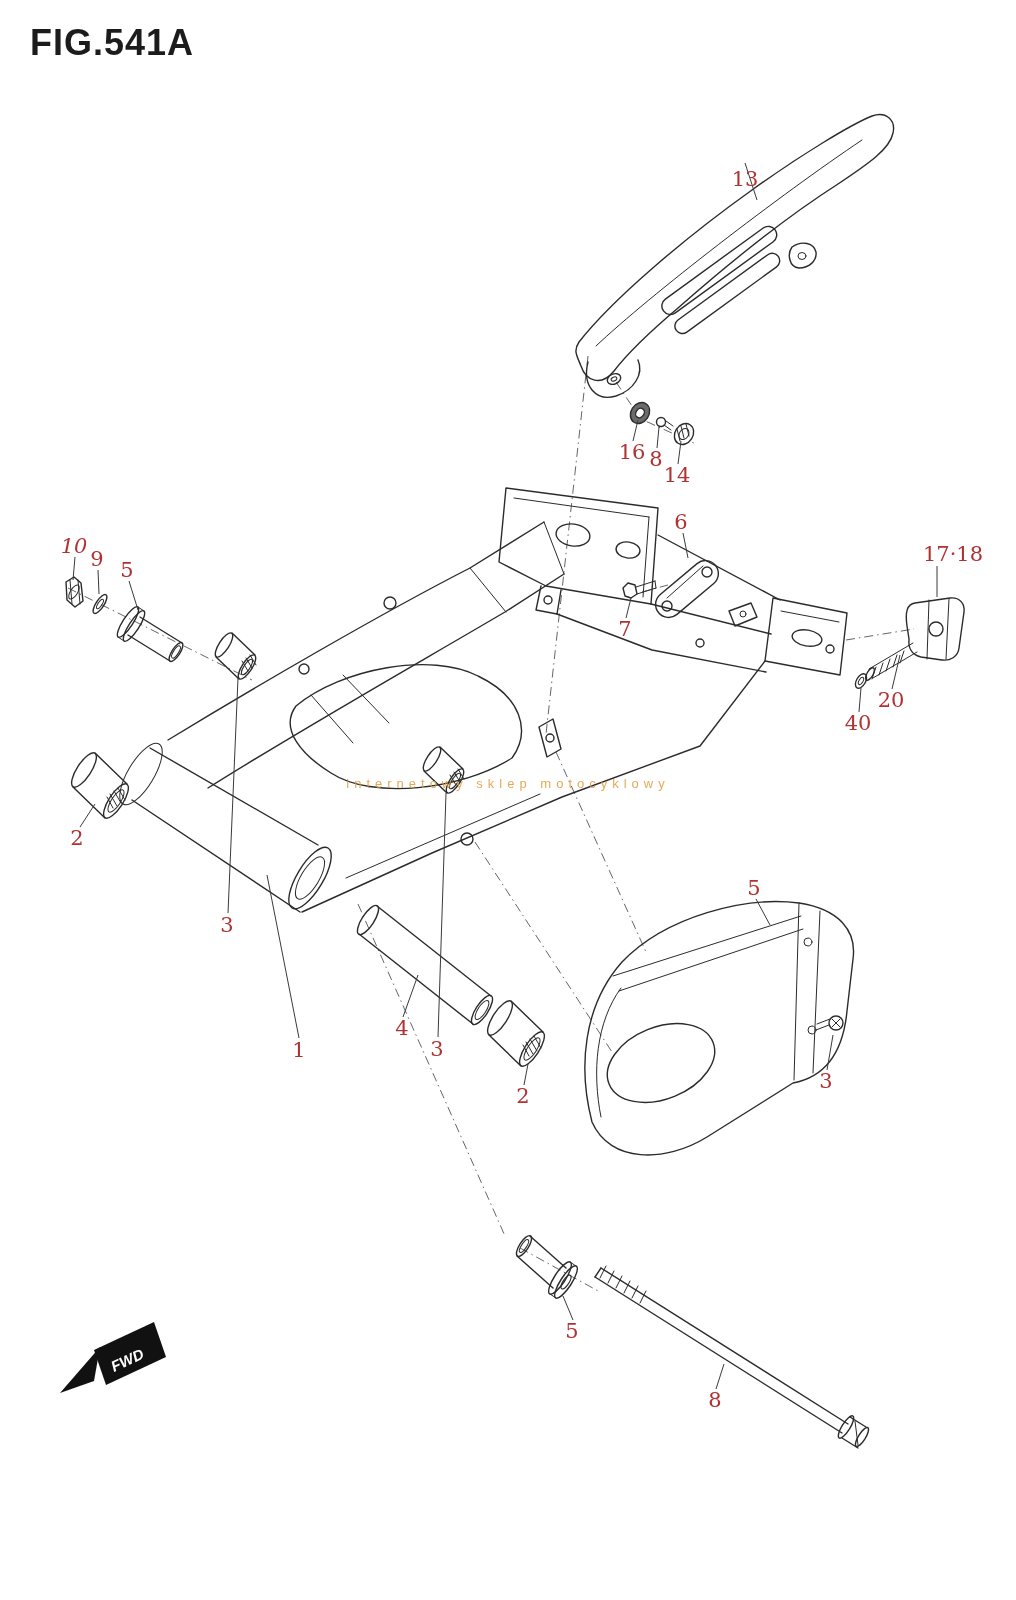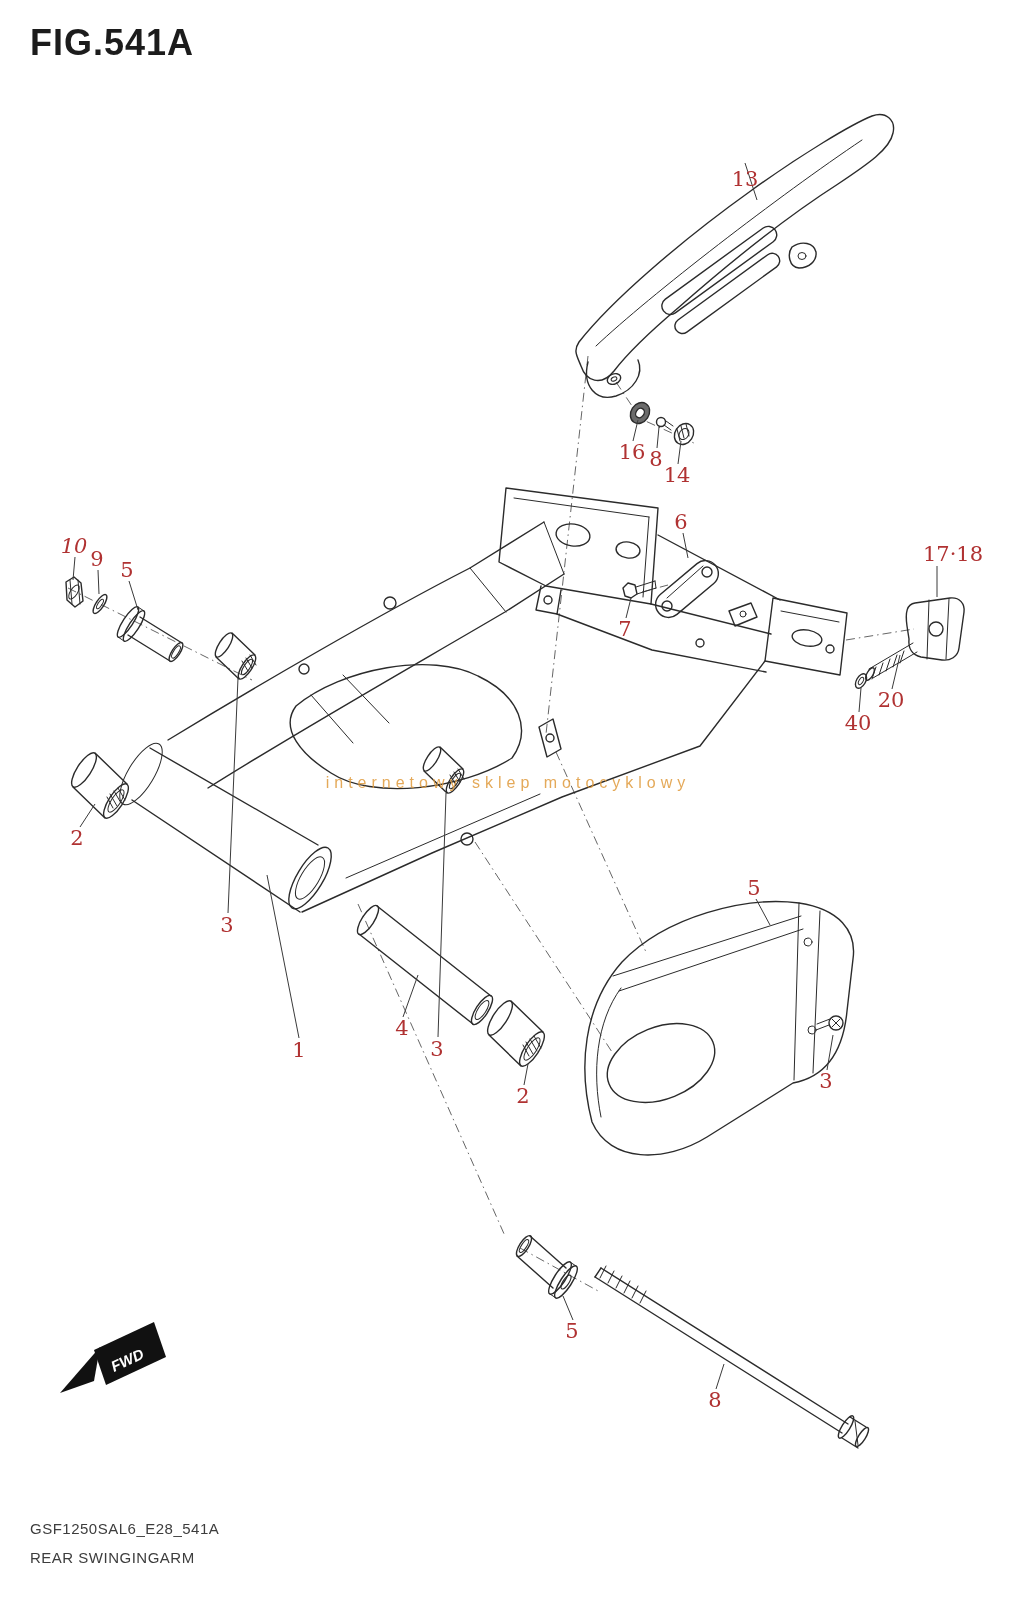--- a/index.html
+++ b/index.html
@@ -24,21 +24,21 @@
   }
   #watermark {
     position:absolute; left:508px; top:782px; transform:translate(-50%,-50%);
     text-align:center; pointer-events:none;
   }
   #watermark .wm-main {
     font-size:44px; font-weight:bold; font-style:italic; letter-spacing:2px;
     color:var(--wm-color,#a8adb3); opacity:0.55; white-space:nowrap;
   }
   #watermark .wm-sub {
-    margin-top:2px; font-size:16px; letter-spacing:5px;
+    margin-top:2px; font-size:13px; letter-spacing:5px;
     color:var(--wm-accent,#e09b3d); opacity:0.85; white-space:nowrap;
   }
   #footer { position:absolute; left:30px; top:1520px; color:#3d3d3d; }
   #footer .f-line1 { font-size:15px; letter-spacing:0.5px; }
   #footer .f-line2 { font-size:15px; margin-top:12px; letter-spacing:0.5px; }
   .fwd-text { font-size:15px; font-weight:bold; font-style:italic; fill:#ffffff; }
 </style>
 </head>
 <body>
 
@@ -286,18 +286,14 @@
       <span class="part-label" style="left: 299px; top: 1050px;">1</span>
       <span class="part-label" style="left: 402px; top: 1028px;">4</span>
       <span class="part-label" style="left: 437px; top: 1049px;">3</span>
       <span class="part-label" style="left: 523px; top: 1096px;">2</span>
       <span class="part-label" style="left: 754px; top: 888px;">5</span>
       <span class="part-label" style="left: 826px; top: 1081px;">3</span>
       <span class="part-label" style="left: 572px; top: 1331px;">5</span>
       <span class="part-label" style="left: 715px; top: 1400px;">8</span>
     </div>
 
-  <div id="footer">
-    <div class="f-line1">GSF1250SAL6_E28_541A</div>
-    <div class="f-line2">REAR SWINGINGARM</div>
-  </div>
 
 </div>
 
 </body></html>

